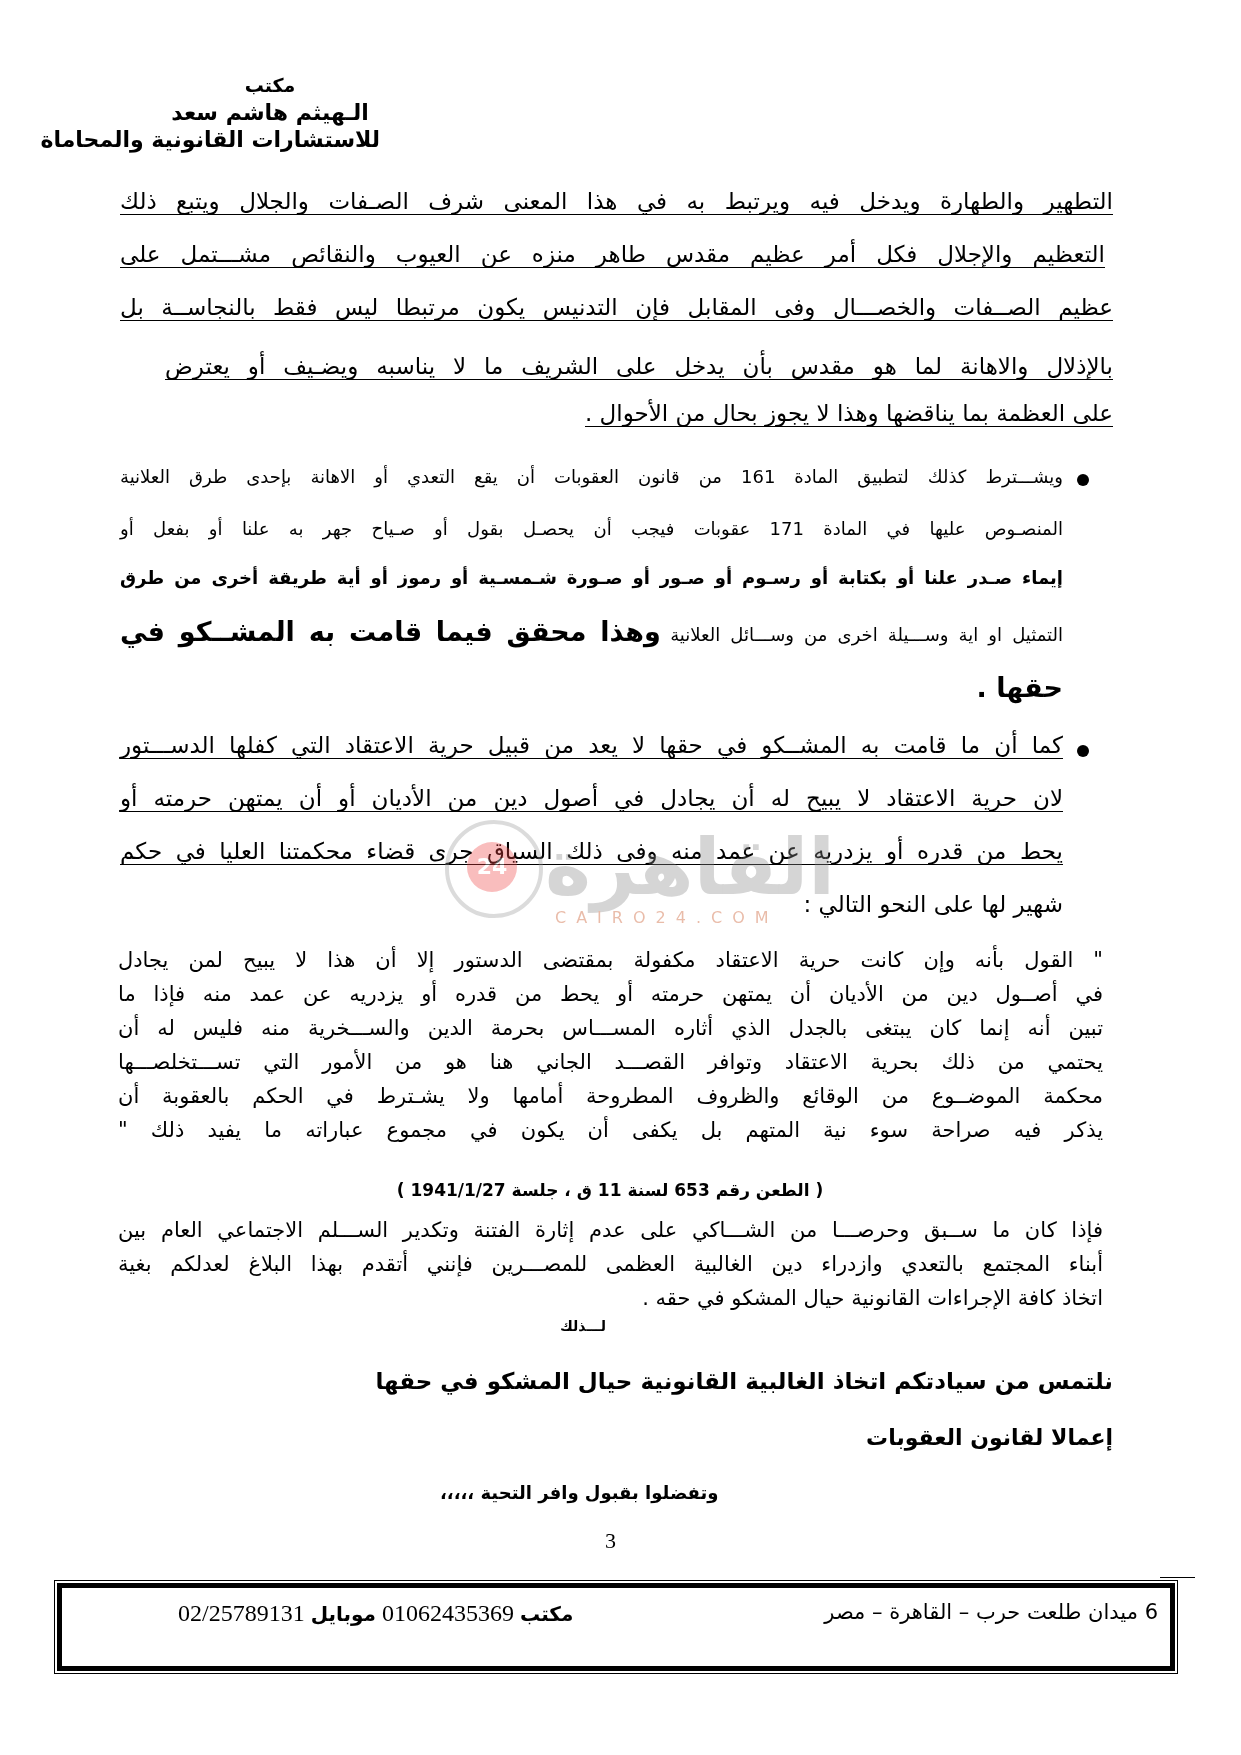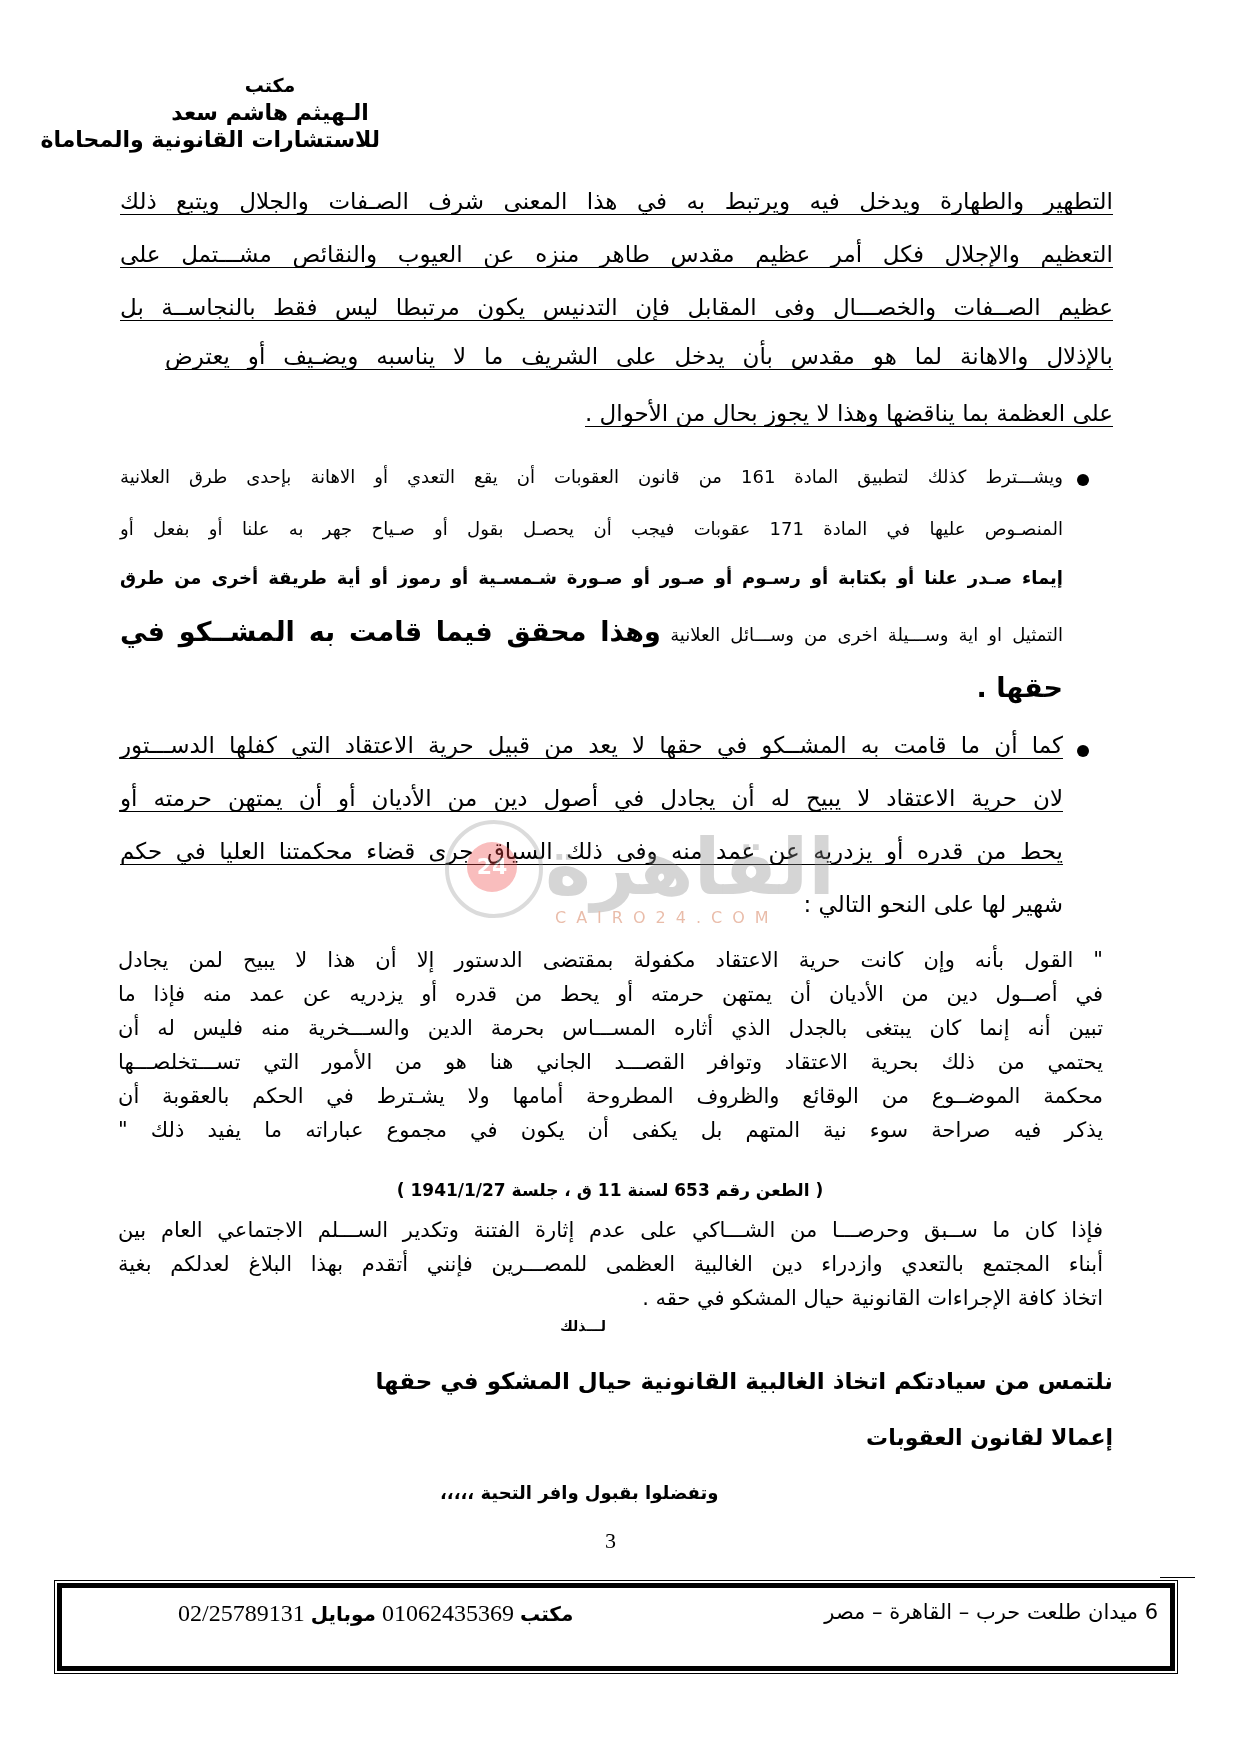--- a/index.html
+++ b/index.html
@@ -53,23 +53,23 @@
 <div class="page">
 
   <div class="office-header rtl">
     <div class="l1">مكتب</div>
     <div class="l2">الـهيثم هاشم سعد</div>
     <div class="l3">للاستشارات القانونية والمحاماة</div>
   </div>
 
   <div>
     <div class="line big u" style="top:188px; right:128px; left:120px;">التطهير والطهارة ويدخل فيه ويرتبط به في هذا المعنى شرف الصـفات والجلال ويتبع ذلك</div>
-    <div class="line big u" style="top:241px; right:128px; left:120px;">التعظيم والإجلال فكل أمر عظيم مقدس طاهر منزه عن العيوب والنقائص مشـــتمل على</div>
+    <div class="line big u" style="top:241px; right:136px; left:120px;">التعظيم والإجلال فكل أمر عظيم مقدس طاهر منزه عن العيوب والنقائص مشـــتمل على</div>
     <div class="line big u" style="top:294px; right:128px; left:120px;">عظيم الصــفات والخصـــال وفى المقابل فإن التدنيس يكون مرتبطا ليس فقط بالنجاســة بل</div>
-    <div class="line big u" style="top:343px; right:128px; left:120px;margin-left:45px;">بالإذلال والاهانة لما هو مقدس بأن يدخل على الشريف ما لا يناسبه ويضـيف أو يعترض</div>
+    <div class="line big u" style="top:353px; right:128px; left:120px;margin-left:45px;">بالإذلال والاهانة لما هو مقدس بأن يدخل على الشريف ما لا يناسبه ويضـيف أو يعترض</div>
     <div class="line big u" style="top:400px; right:128px; left:auto; text-align-last:right;">على العظمة بما يناقضها وهذا لا يجوز بحال من الأحوال .</div>
   </div>
 
   <div>
     <span class="bullet" style="top:474px;"></span>
     <div class="line med" style="top:466px; right:178px; left:120px;">ويشـــترط كذلك لتطبيق المادة 161 من قانون العقوبات أن يقع التعدي أو الاهانة بإحدى طرق العلانية</div>
     <div class="line med" style="top:518px; right:178px; left:120px;">المنصـوص عليها في المادة 171 عقوبات فيجب أن يحصـل بقول أو صـياح جهر به علنا أو بفعل أو</div>
     <div class="line med" style="top:567px; right:178px; left:120px;font-weight:bold;">إيماء صـدر علنا أو بكتابة أو رسـوم أو صـور أو صـورة شـمسـية أو رموز أو أية طريقة أخرى من طرق</div>
     <div class="line" style="top:616px; right:178px; left:120px; text-align-last:justify;">
       <span class="med">التمثيل او اية وســـيلة اخرى من وســـائل العلانية</span>

